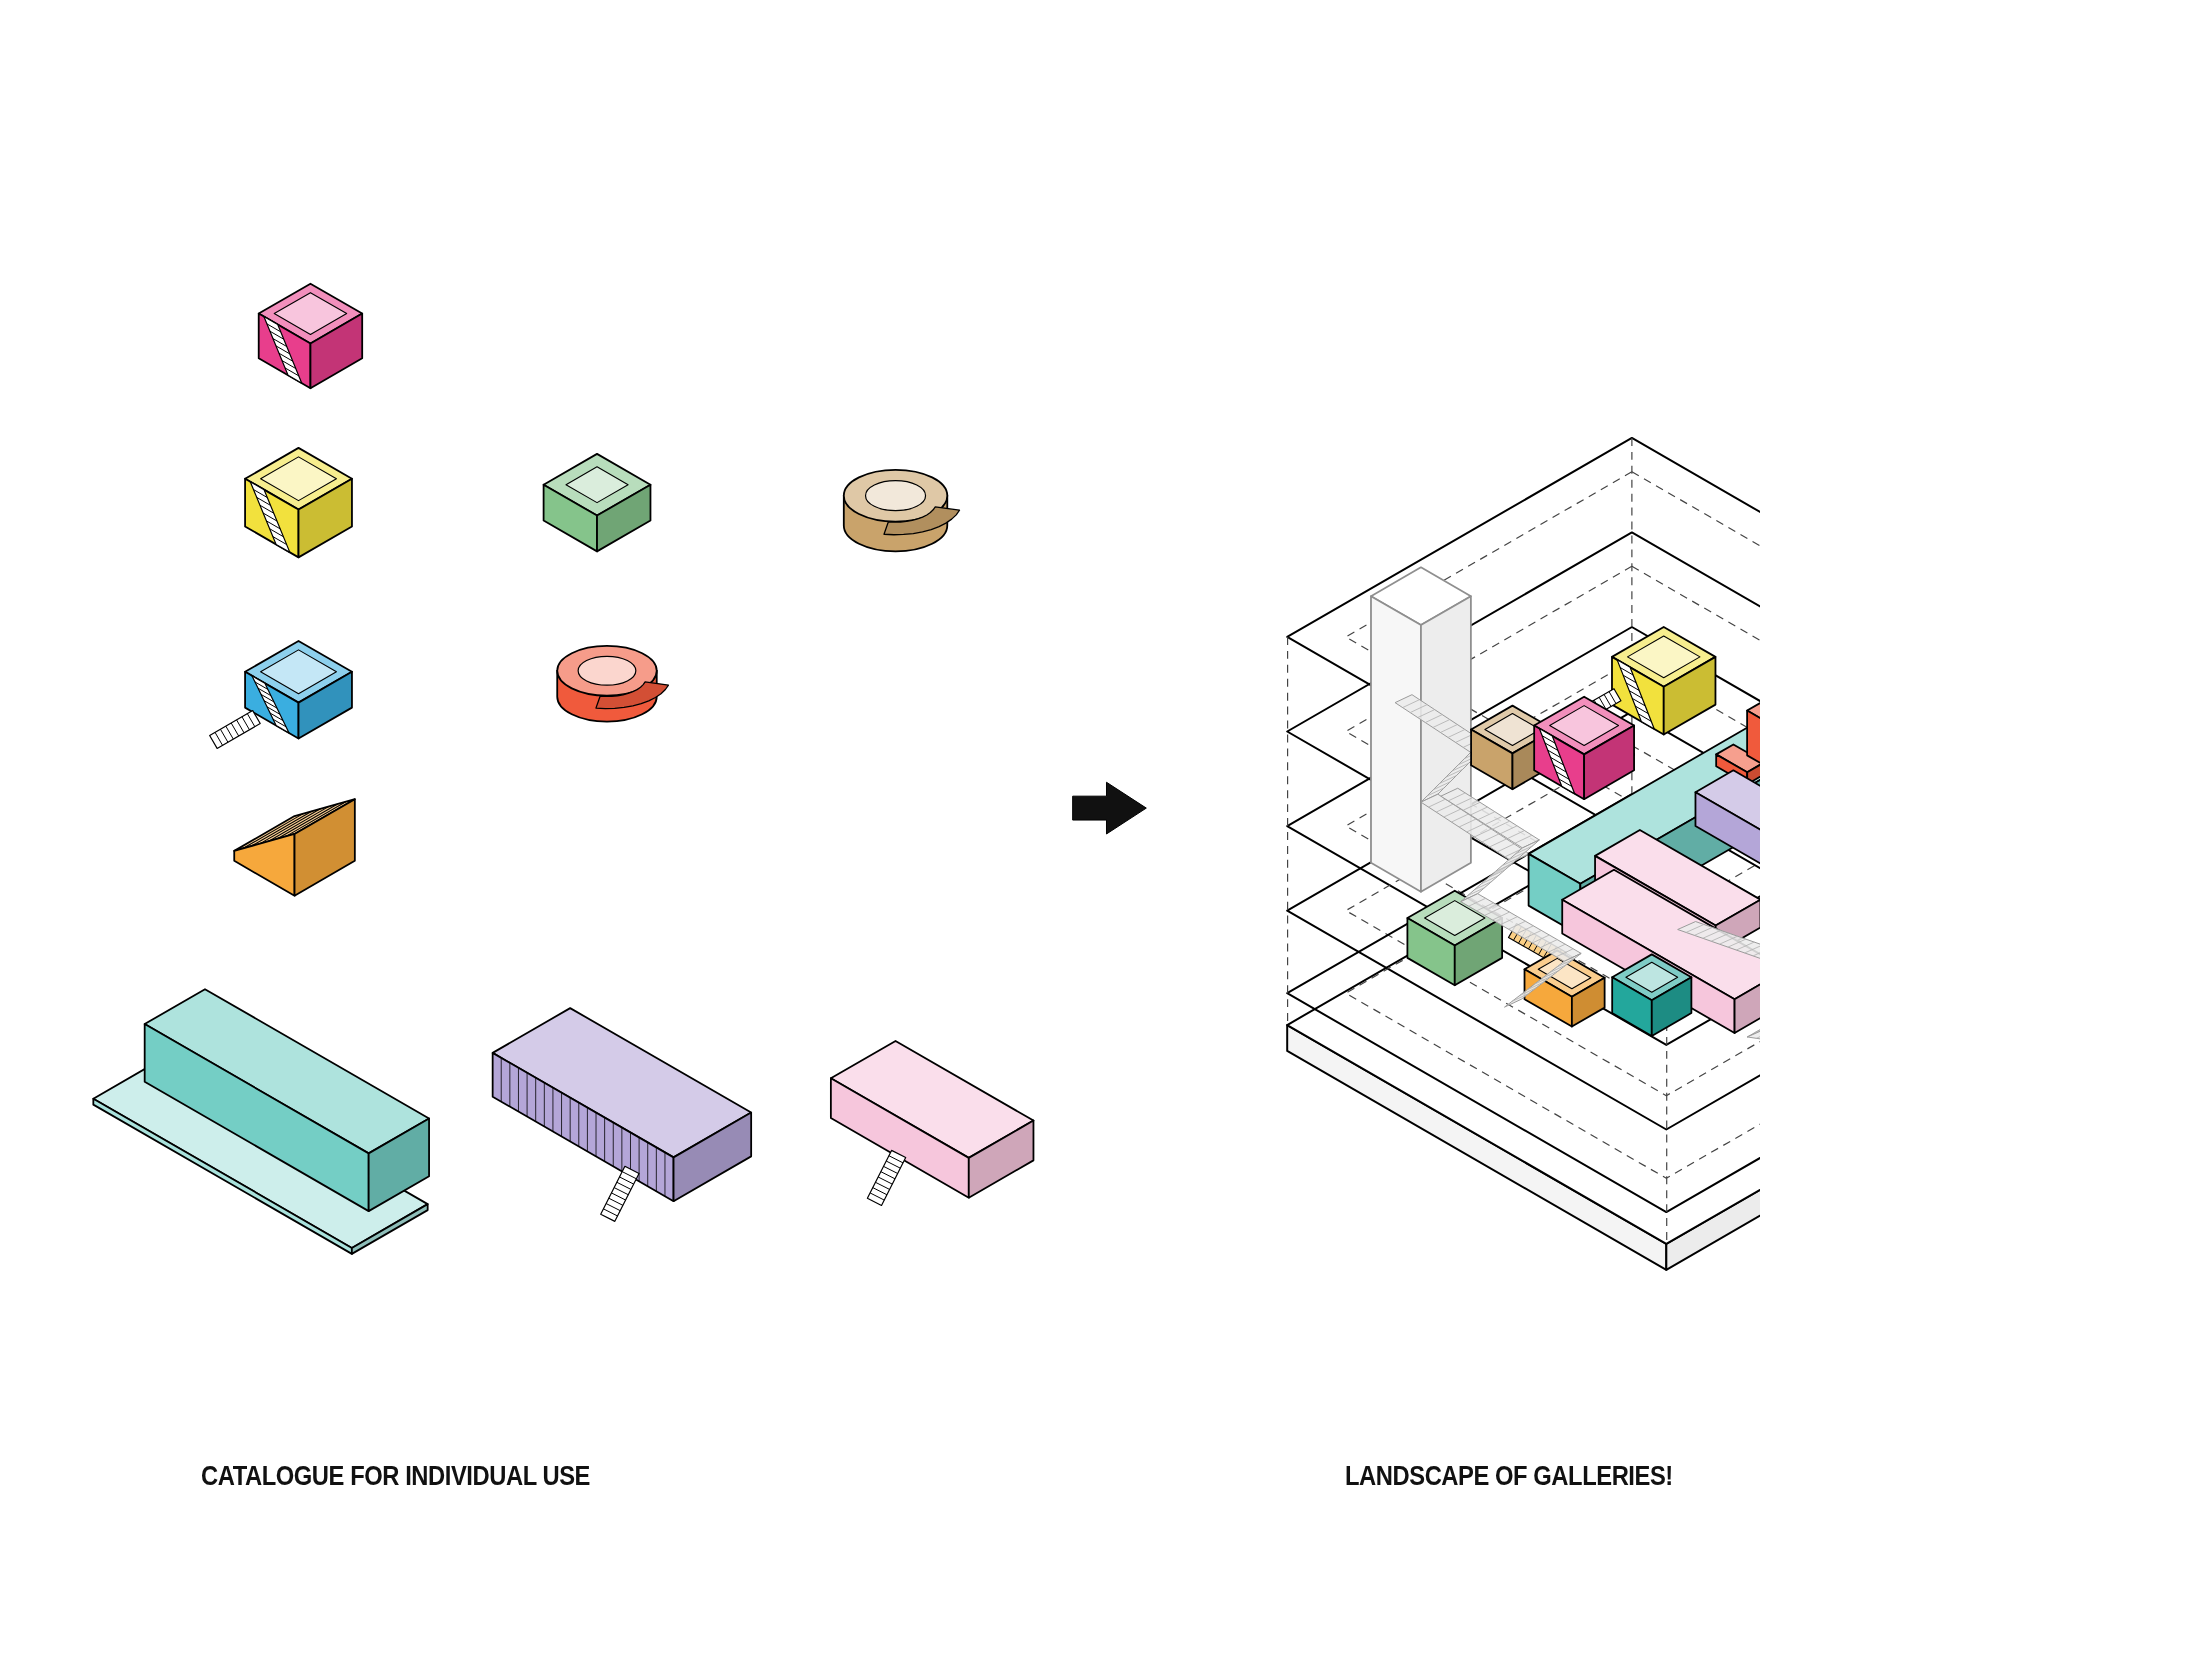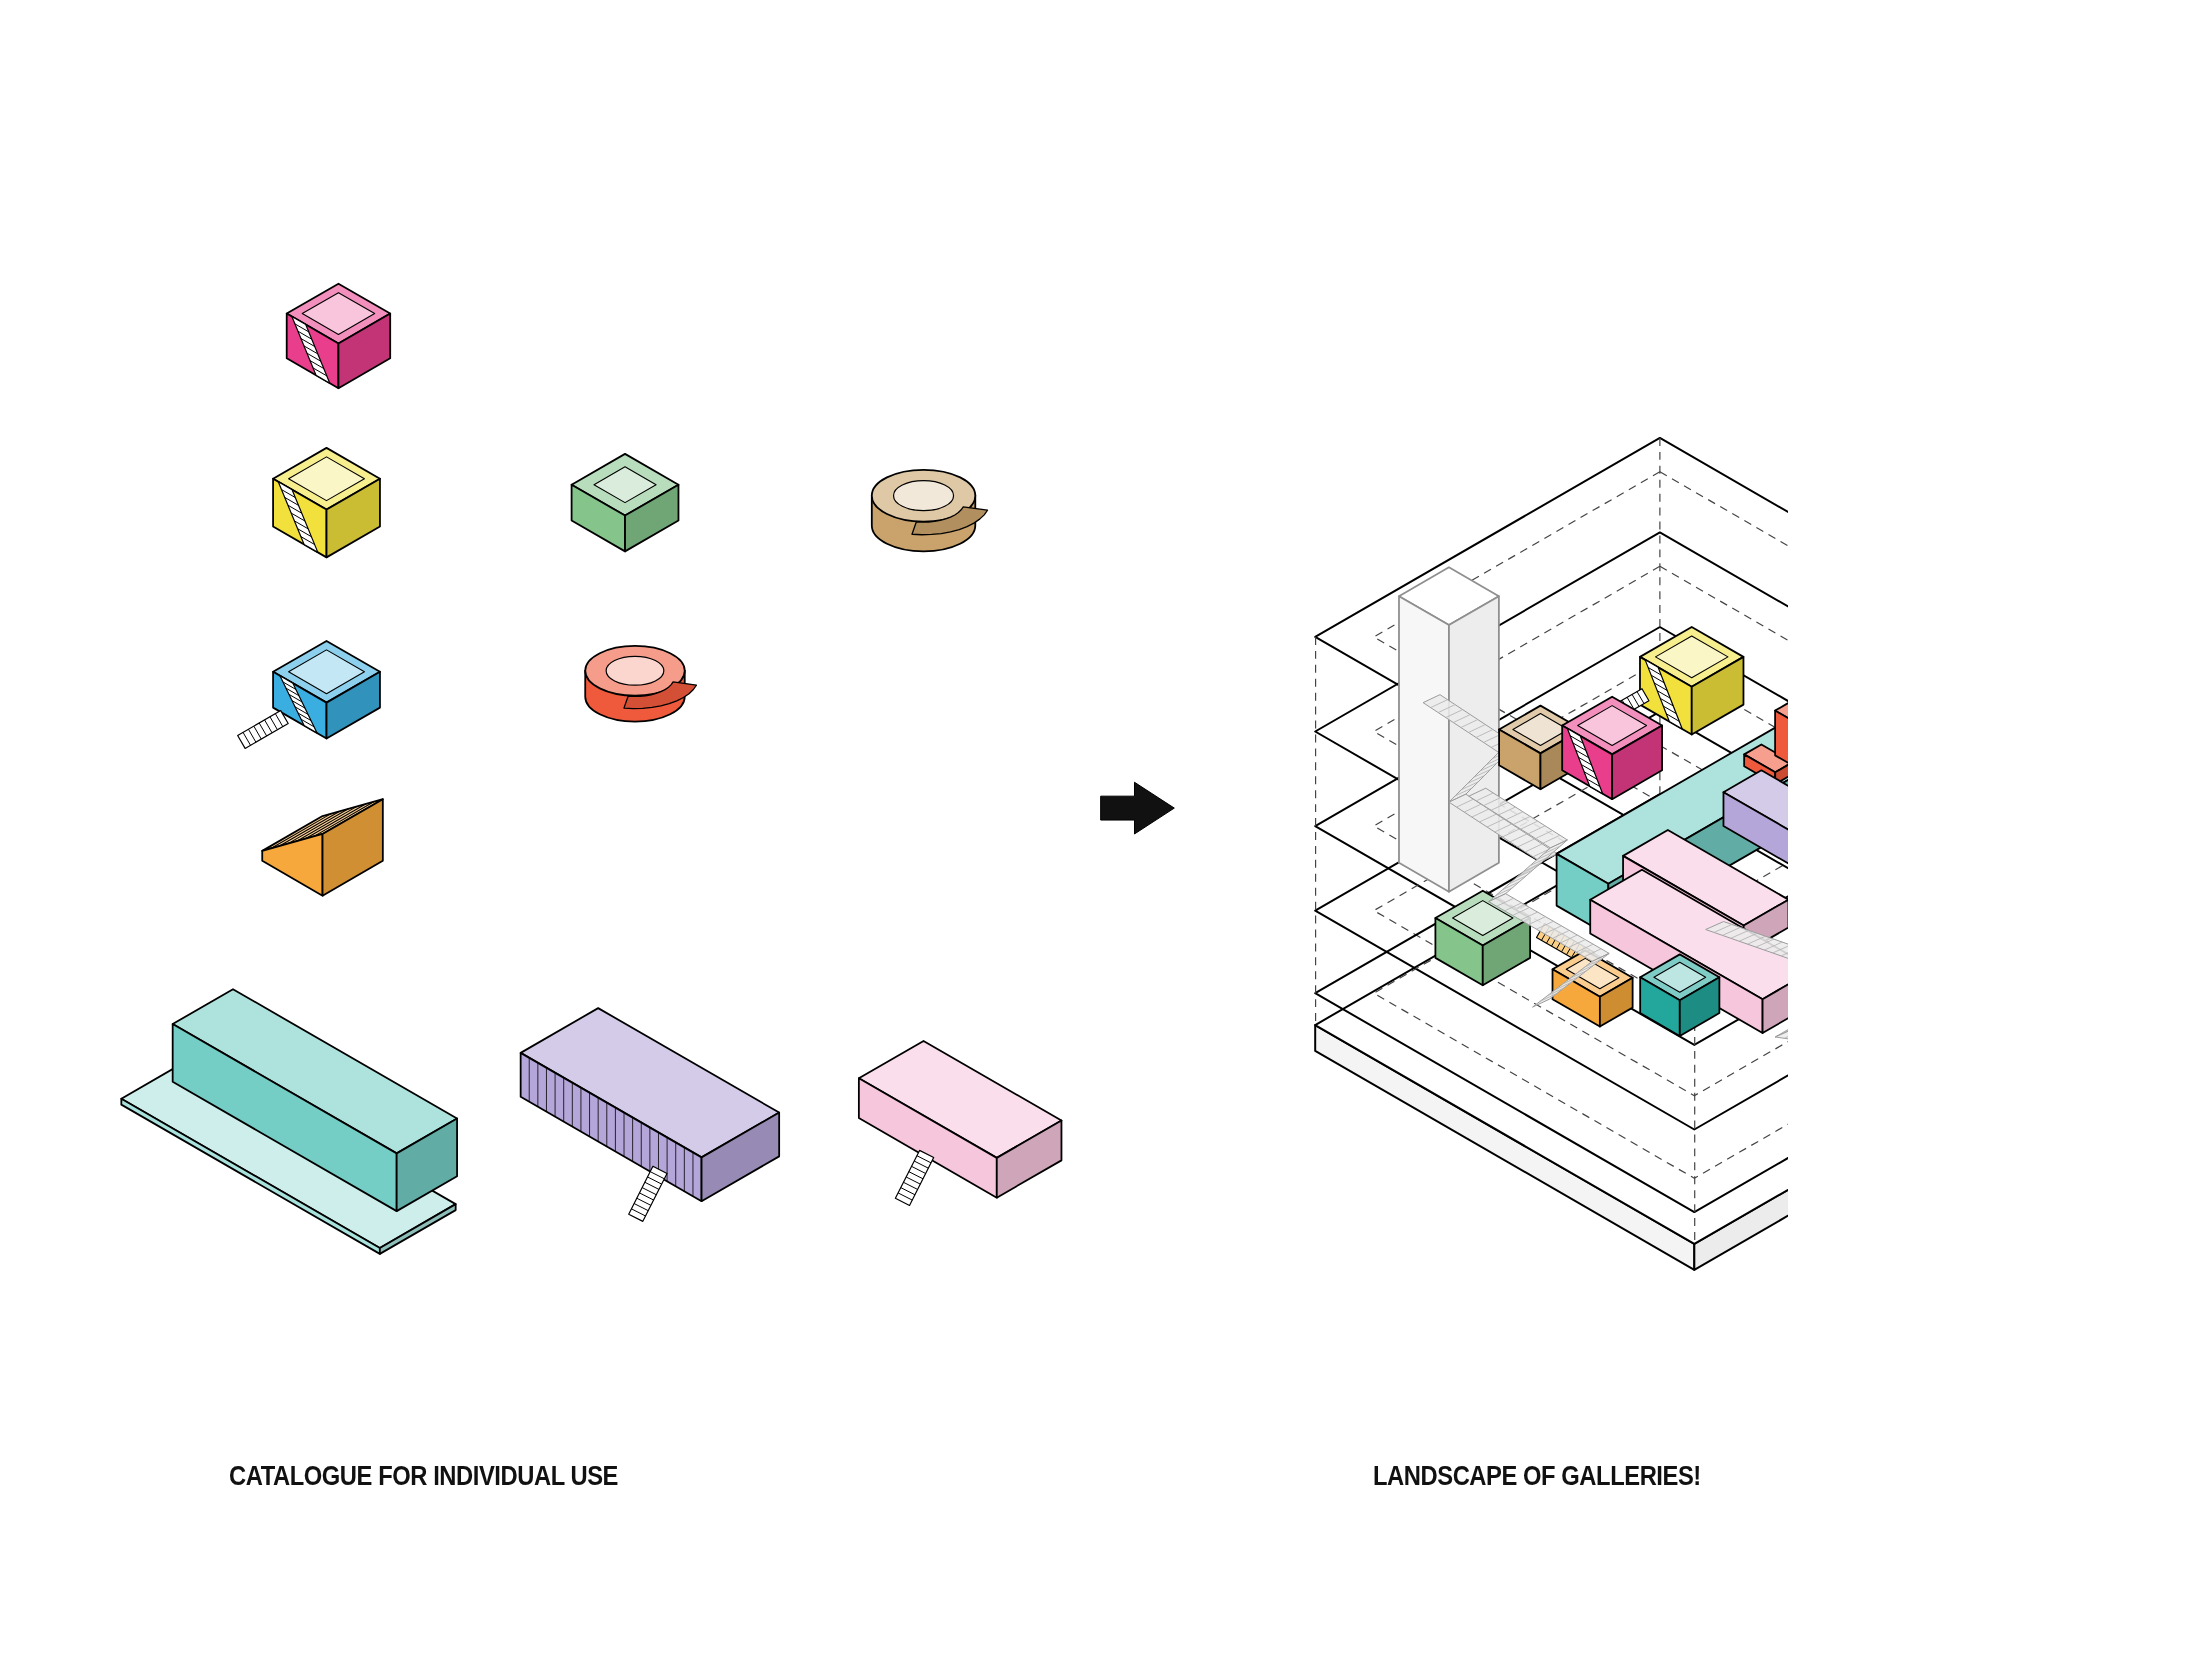--- a/index.html
+++ b/index.html
@@ -1,17 +1,17 @@
 <!DOCTYPE html>
 <html><head>
 <meta charset="utf-8">
 <style>
   html,body{margin:0;padding:0;background:#ffffff;}
   .page{position:relative;width:1760px;height:1659px;background:#ffffff;overflow:hidden;
-        font-family:"Liberation Sans", sans-serif;margin-left:28px;}
+        font-family:"Liberation Sans", sans-serif;}
   #scene{position:absolute;left:0;top:0;}
   .caption{position:absolute;font-weight:700;font-size:27px;color:#111;
            letter-spacing:-0.5px;transform:scaleX(0.88);transform-origin:left center;
            white-space:nowrap;font-family:"Liberation Sans", sans-serif;}
   .caption.left{left:201px;top:1461px;}
   .caption.right{left:1345px;top:1461px;}
 </style>
 </head>
 <body>
 

